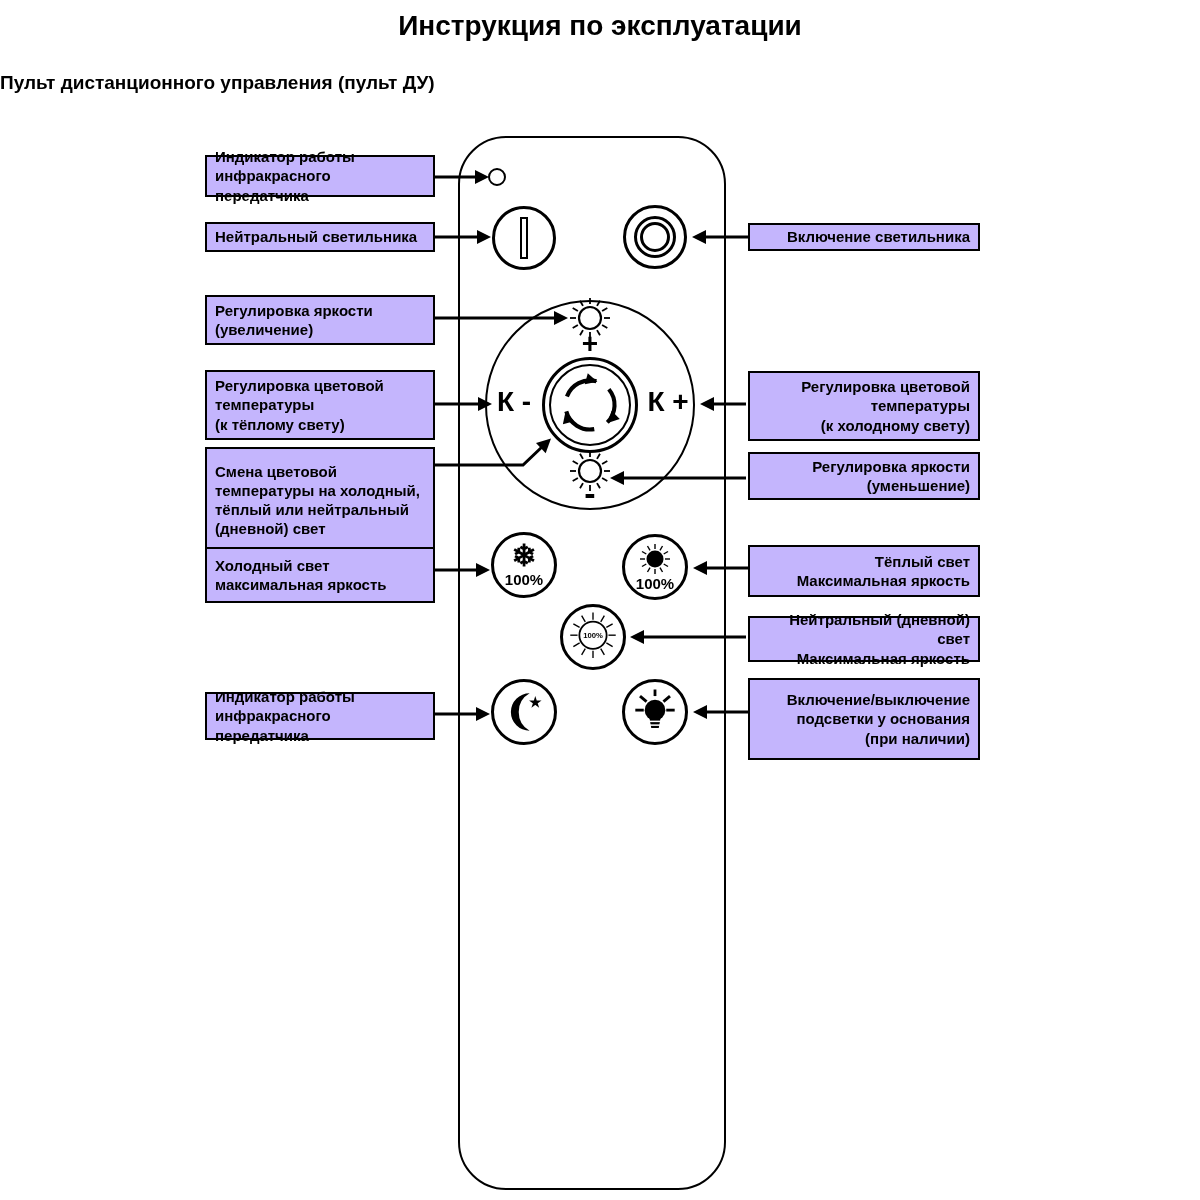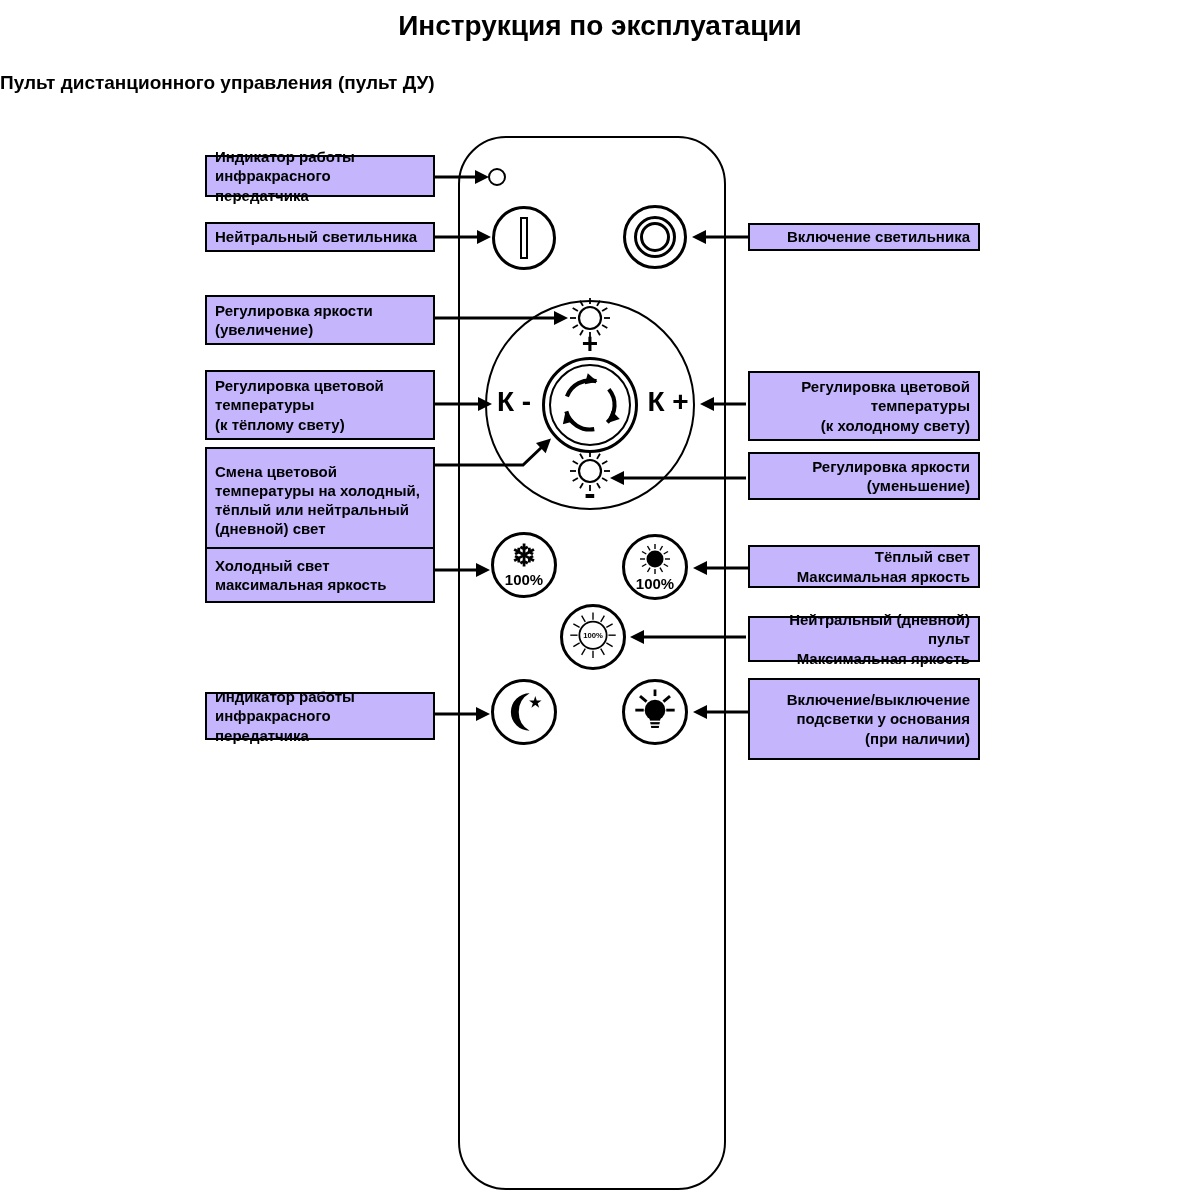--- a/index.html
+++ b/index.html
@@ -209,23 +209,23 @@
 максимальная яркость</div>
 <div class="label-box label-left" style="top:692px;height:48px;">Индикатор работы
 инфракрасного передатчика</div>
 
 <div class="label-box label-right" style="top:223px;height:28px;">Включение светильника</div>
 <div class="label-box label-right" style="top:371px;height:70px;">Регулировка цветовой
 температуры
 (к холодному свету)</div>
 <div class="label-box label-right" style="top:452px;height:48px;">Регулировка яркости
 (уменьшение)</div>
-<div class="label-box label-right" style="top:545px;height:43px;">Тёплый свет
+<div class="label-box label-right" style="top:545px;height:52px;">Тёплый свет
 Максимальная яркость</div>
-<div class="label-box label-right" style="top:616px;height:46px;">Нейтральный (дневной) пульт
+<div class="label-box label-right" style="top:616px;height:46px;">Нейтральный (дневной) свет
 Максимальная яркость</div>
 <div class="label-box label-right" style="top:678px;height:82px;">Включение/выключение
 подсветки у основания
 (при наличии)</div>
 
 <svg class="overlay" width="1200" height="1200" viewBox="0 0 1200 1200">
 
   <g>
       <line x1="435" y1="177" x2="478" y2="177"></line>
       <polygon points="0,0 -14,-7 -14,7" transform="translate(489,177)"></polygon>

